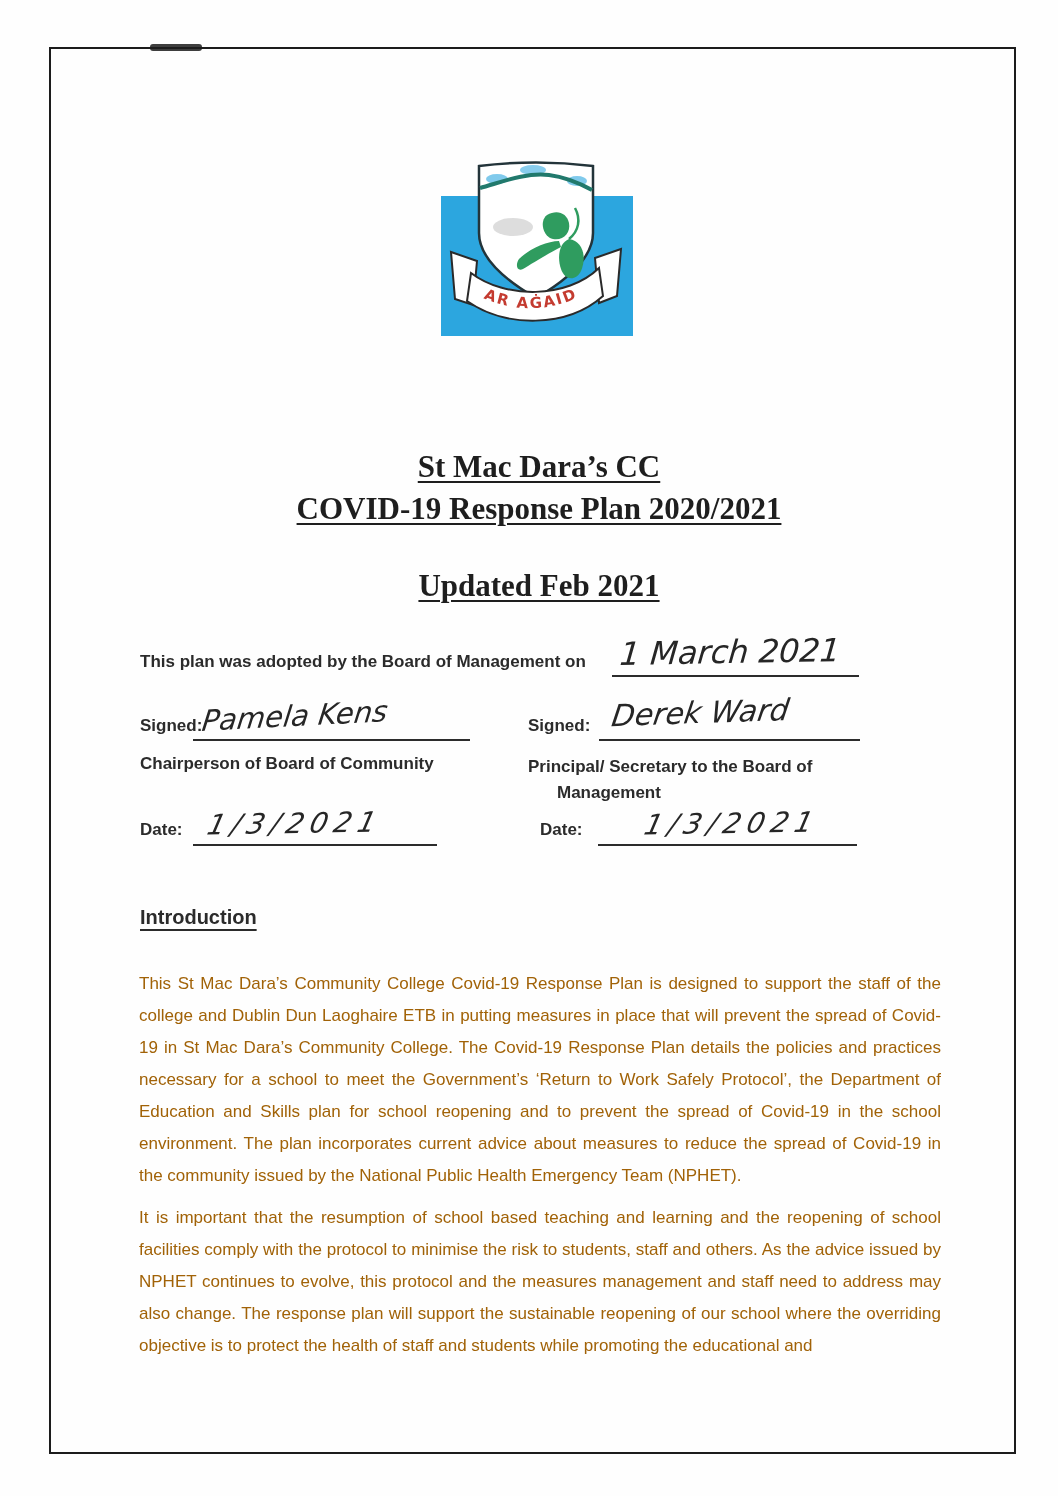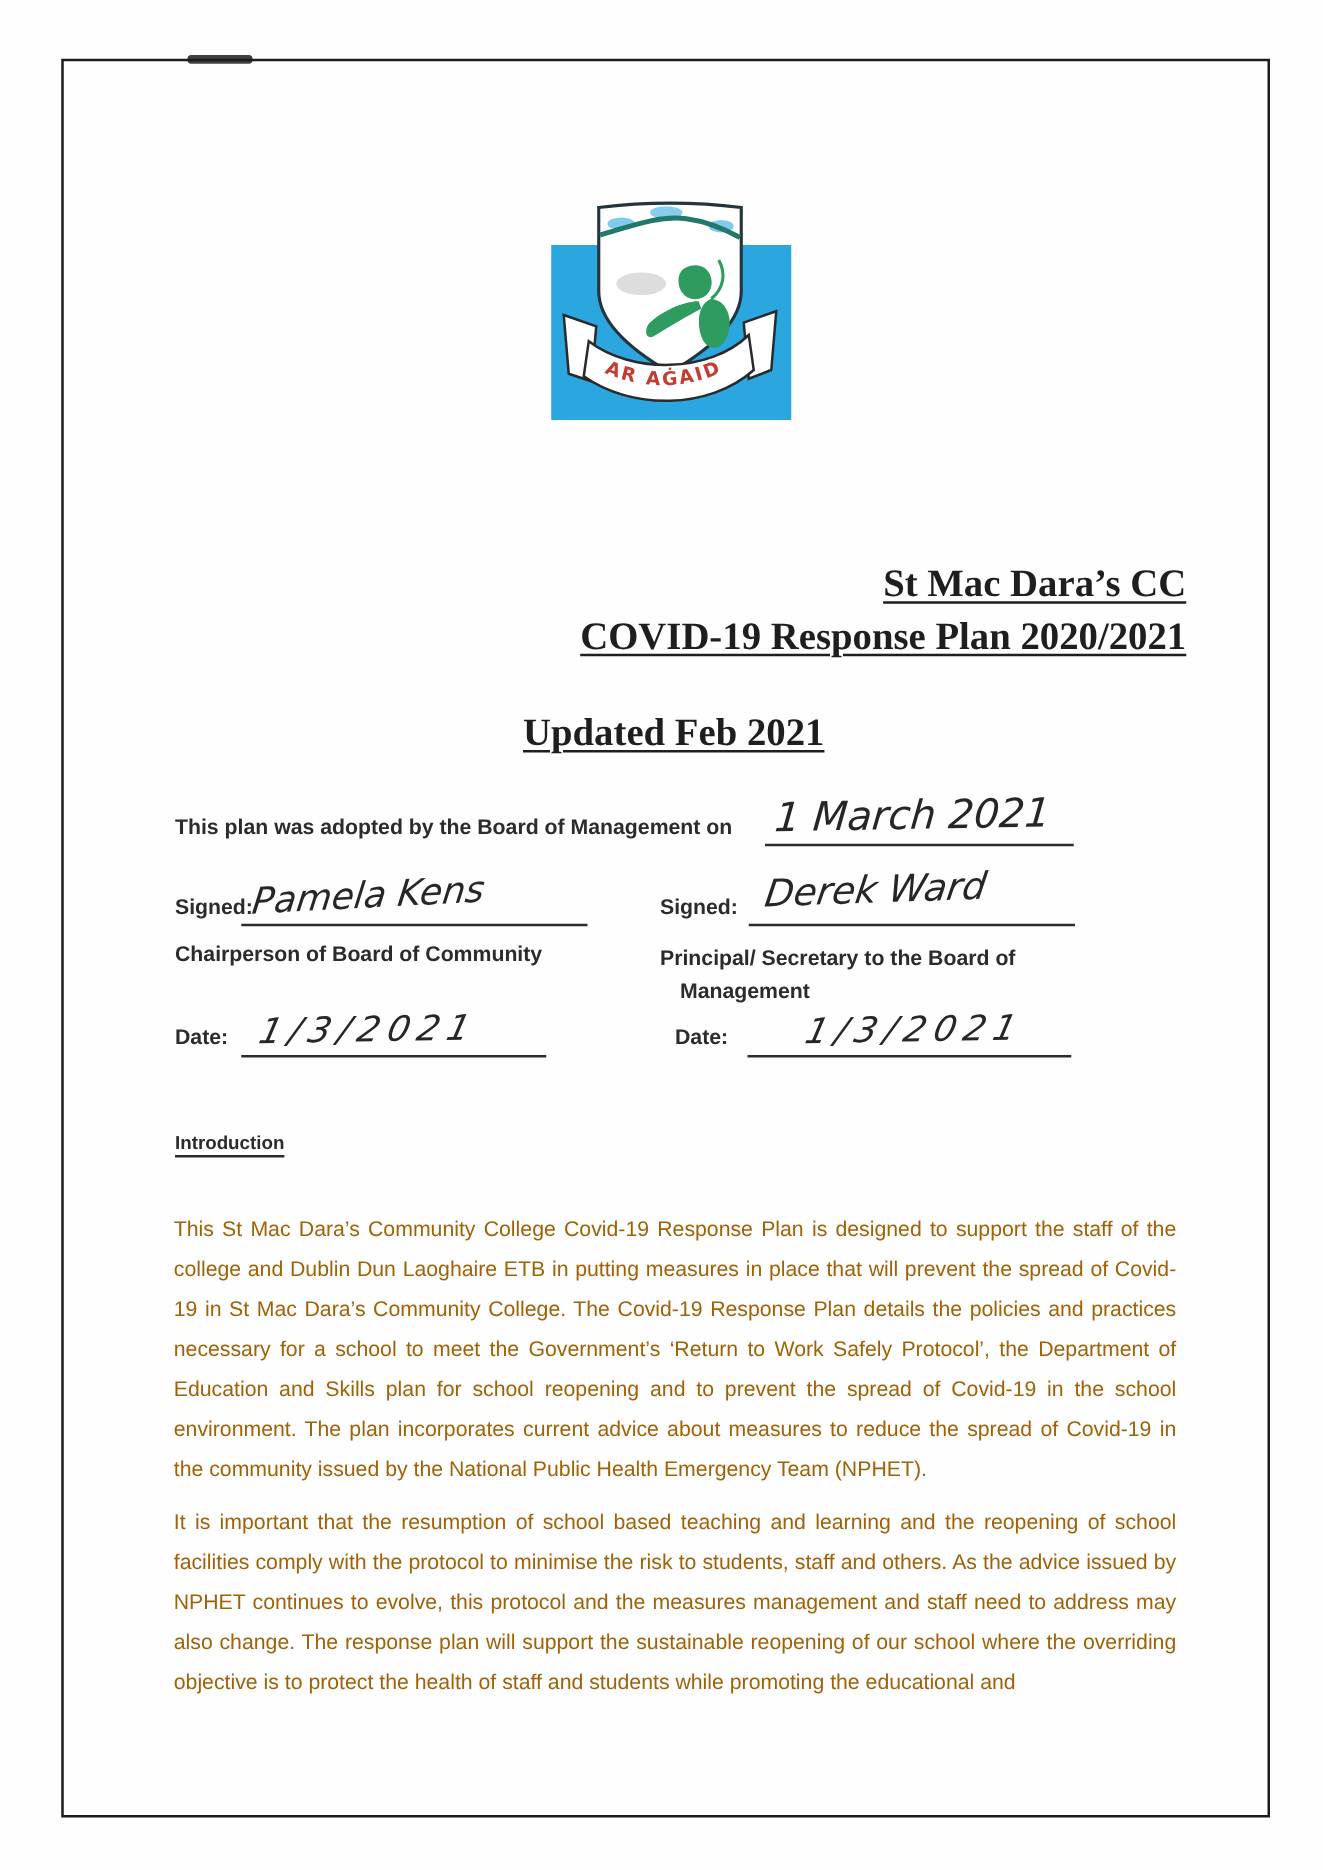--- a/index.html
+++ b/index.html
@@ -15,45 +15,45 @@
     position:absolute;left:49px;top:47px;width:967px;height:1407px;
     border:2px solid #1c1c1c;box-sizing:border-box;
   }
   .border-smudge{
     position:absolute;left:150px;top:44px;width:52px;height:7px;
     background:#1c1c1c;border-radius:3px;opacity:.85;
   }
   .crest{position:absolute;left:435px;top:157px;width:202px;height:182px;}
   .title-block{
     position:absolute;left:129px;top:446px;width:820px;
-    text-align:right;
+    text-align:center;
     font-family:"Liberation Serif", serif;
     font-weight:700;font-size:31px;line-height:42px;color:#1e1e1e;
   }
   .title-block .u, .subtitle .u{
     text-decoration:underline;text-decoration-thickness:2px;text-underline-offset:4px;
   }
   .subtitle{
     position:absolute;left:129px;top:568px;width:820px;text-align:center;
     font-family:"Liberation Serif", serif;
     font-weight:700;font-size:31px;color:#1e1e1e;
   }
   .boldlabel{font-weight:700;font-size:17px;color:#2b2b2b;position:absolute;white-space:nowrap;}
   .hand{
     position:absolute;white-space:nowrap;
     font-family:"DejaVu Sans", sans-serif;font-style:italic;
     color:#262626;
   }
   .hw-line{position:absolute;height:2px;background:#2c2c2c;}
   .role-right{position:absolute;left:528px;top:754px;font-weight:700;font-size:17px;
     color:#2b2b2b;line-height:26px;}
-  .role-right .l2{margin-left:16px;}
+  .role-right .l2{margin-left:29px;}
   .intro-heading{
     position:absolute;left:140px;top:906px;
-    font-weight:700;font-size:15px;color:#2b2b2b;
+    font-weight:700;font-size:20px;color:#2b2b2b;
     text-decoration:underline;text-decoration-thickness:2px;text-underline-offset:5px;
   }
   .body-copy{
     position:absolute;left:139px;top:968px;width:802px;
     font-size:17px;line-height:32px;text-align:justify;color:#a16207;
   }
   .body-copy p{margin:0;}
   .body-copy p + p{margin-top:10px;}
 </style>
 </head>

